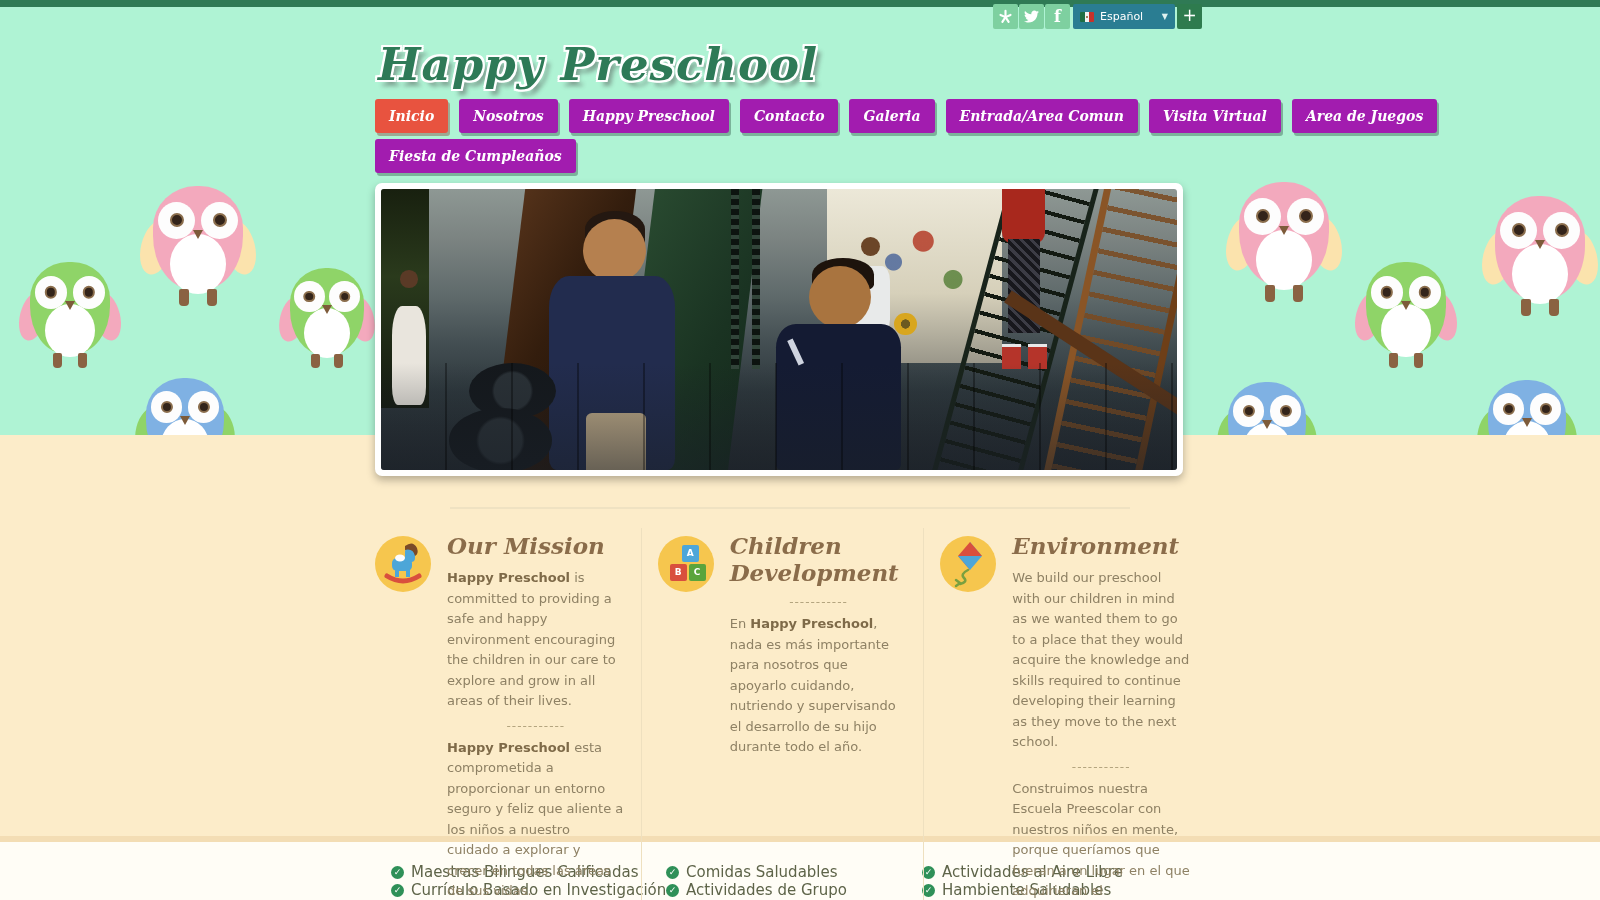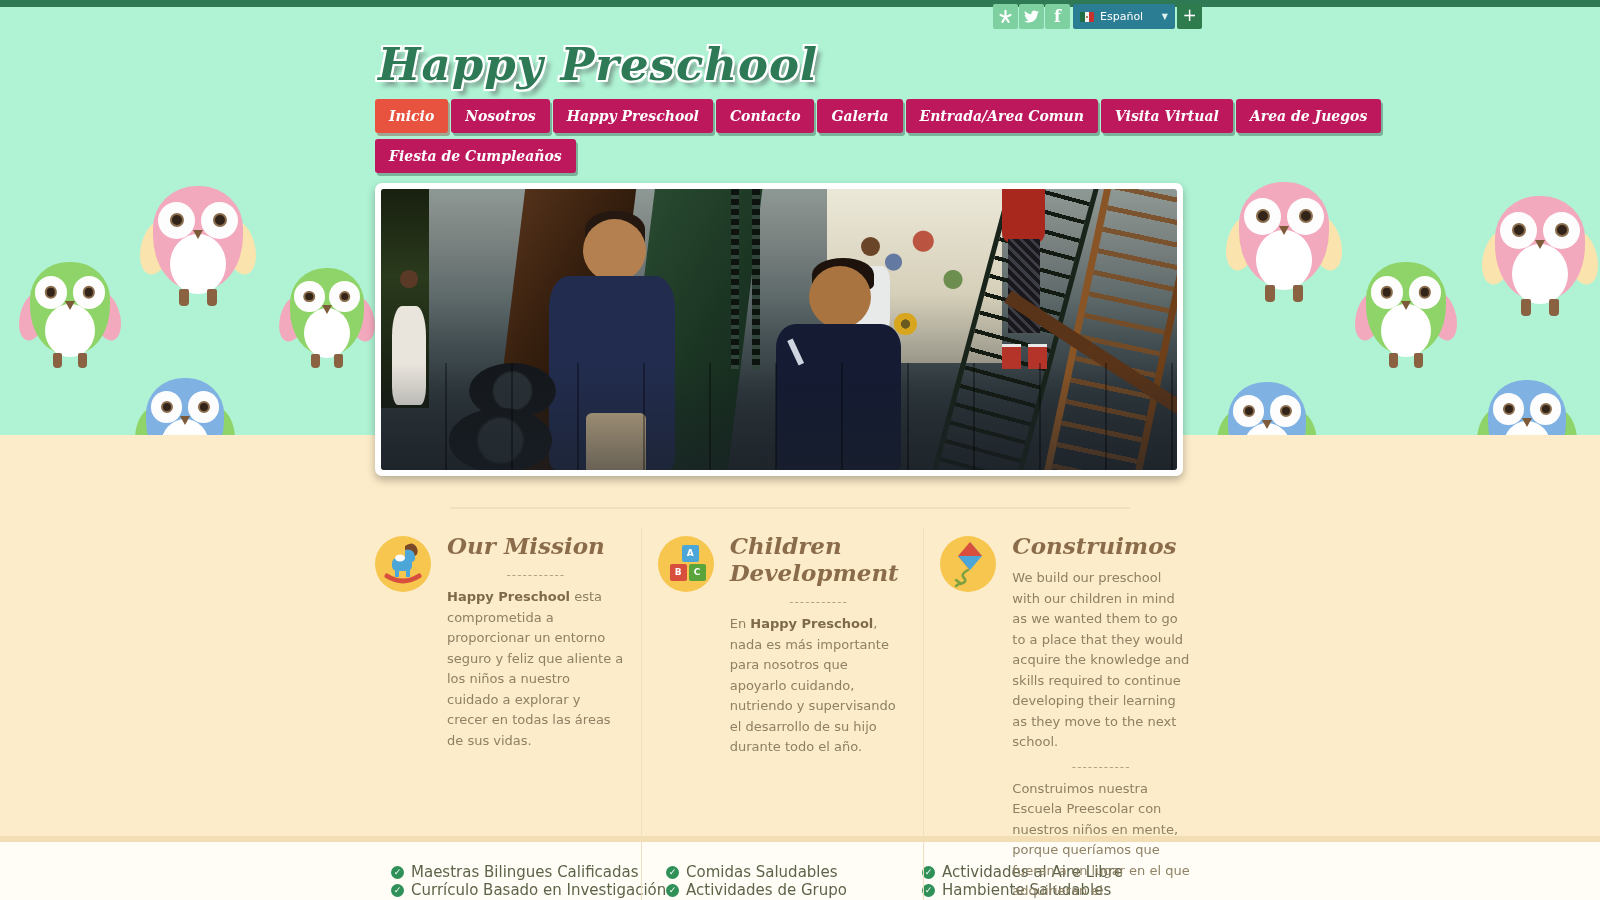--- a/index.html
+++ b/index.html
@@ -26,23 +26,23 @@
   .add-btn{width:25px;height:25px;background:#2e7b4e;border-radius:2px;margin-left:2px;
     color:#fff;font-size:17px;line-height:23px;text-align:center;cursor:pointer}
 
   
   .logo{position:absolute;left:378px;top:38px;z-index:5;font-size:45px;letter-spacing:1px;color:#2e7a57;
     text-shadow:-2px -2px 0 #fff,2px -2px 0 #fff,-2px 2px 0 #fff,2px 2px 0 #fff,
       0 -2px 0 #fff,0 2px 0 #fff,-2px 0 0 #fff,2px 0 0 #fff,5px 6px 4px rgba(70,70,70,.45);
     cursor:pointer}
 
   
-  .nav-row{position:absolute;left:375px;display:flex;gap:3px;z-index:5}
+  .nav-row{position:absolute;left:375px;display:flex;gap:11px;z-index:5}
   .nav-row.r1{top:99px}.nav-row.r2{top:139px}
-  .nav-btn{display:block;height:34px;line-height:34px;padding:0 14px;background:#be185d;color:#fff;
+  .nav-btn{display:block;height:34px;line-height:34px;padding:0 14px;background:#a21caf;color:#fff;
     font-size:14px;border-radius:3px;text-decoration:none;white-space:nowrap;
     box-shadow:2px 3px 0 rgba(25,60,45,.35);cursor:pointer}
   .nav-btn.active{background:#e8533f;box-shadow:2px 3px 0 rgba(120,35,25,.35)}
 
   
   .owl{position:absolute;z-index:1}
   .section-cream{position:absolute;left:0;top:435px;width:100%;height:401px;background:#fcecc9;z-index:2}
   .footer-strip{position:absolute;left:0;top:836px;width:100%;height:6px;background:#f3ddb4;z-index:2}
   .footer{position:absolute;left:0;top:842px;width:100%;height:58px;background:#fffdf6;z-index:2}
 
@@ -400,20 +400,21 @@
         <rect x="17" y="22" width="20" height="13" rx="5" fill="#4da6d8"></rect>
         <rect x="30" y="12" width="10" height="14" rx="4" fill="#4da6d8"></rect>
         <rect x="20" y="33" width="4" height="8" fill="#4da6d8"></rect>
         <rect x="31" y="33" width="4" height="8" fill="#4da6d8"></rect>
         <path d="M30 10 Q38 4 42 12 Q44 18 40 20 Q38 12 30 14 Z" fill="#7a4a28"></path>
         <ellipse cx="25" cy="22" rx="5" ry="3.5" fill="#fdfdfd"></ellipse>
       </svg>
     </div>
     <div class="f-body">
       <h2 class="f-title script">Our Mission</h2>
+      <p class="f-text"><b>Happy Preschool</b><span> is committed to providing a safe and happy environment encouraging the children in our care to explore and grow in all areas of their lives.</span></p>
       <div class="dash">-----------</div>
       <p class="f-text"><span></span><b>Happy Preschool</b><span> esta comprometida a proporcionar un entorno seguro y feliz que aliente a los niños a nuestro cuidado a explorar y crecer en todas las áreas de sus vidas.</span></p>
     </div>
   </div>
 
   <div class="feature">
     <div class="f-icon">
       <span class="blk a">A</span>
       <span class="blk b">B</span>
       <span class="blk c">C</span>
@@ -431,21 +432,21 @@
         <polygon points="30,6 42,20 30,34" fill="#4da6d8"></polygon>
         <polygon points="30,6 18,20 30,34" fill="#d94f3d"></polygon>
         <polygon points="30,12 36,20 30,28 24,20" fill="#d94f3d" opacity="0.0"></polygon>
         <polygon points="30,6 42,20 30,20" fill="#d94f3d"></polygon>
         <polygon points="18,20 30,34 30,20" fill="#4da6d8"></polygon>
         <path d="M28 34 Q20 38 24 42 Q28 46 20 48" stroke="#7aa03f" stroke-width="2.5" fill="none" stroke-linecap="round"></path>
         <path d="M16 44 l4 3 M16 50 l4 -3" stroke="#7aa03f" stroke-width="2.5" fill="none" stroke-linecap="round"></path>
       </svg>
     </div>
     <div class="f-body">
-      <h2 class="f-title script">Construimos</h2>
+      <h2 class="f-title script">Environment</h2>
       <p class="f-text"><b></b><span>We build our preschool with our children in mind as we wanted them to go to a place that they would acquire the knowledge and skills required to continue developing their learning as they move to the next school.</span></p>
       <div class="dash">-----------</div>
       <p class="f-text"><span></span><b></b><span>Construimos nuestra Escuela Preescolar con nuestros niños en mente, porque queríamos que fueran a un lugar en el que adquirieran el conocimiento y habilidades necesarias para continuar su desarrollo en la siguiente escuela.</span></p>
     </div>
   </div>
 </div>
 
 <div class="footer">
   <ul class="f-col col1">
     <li>

